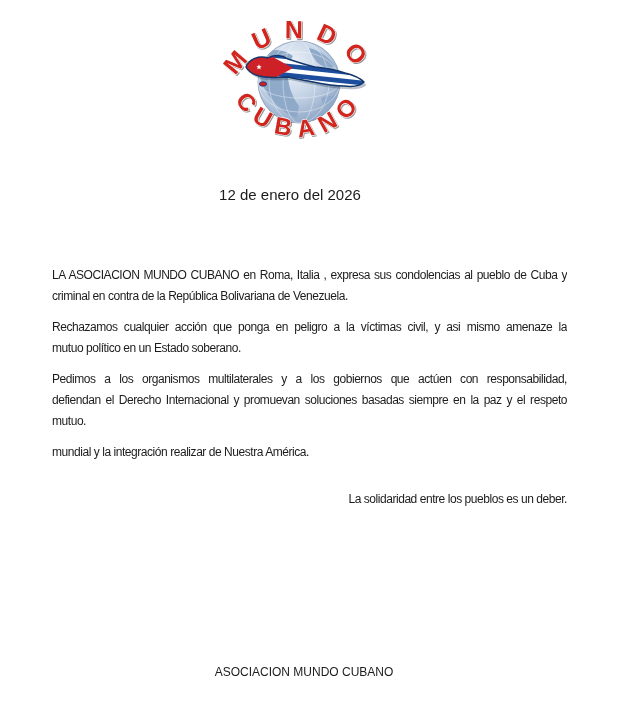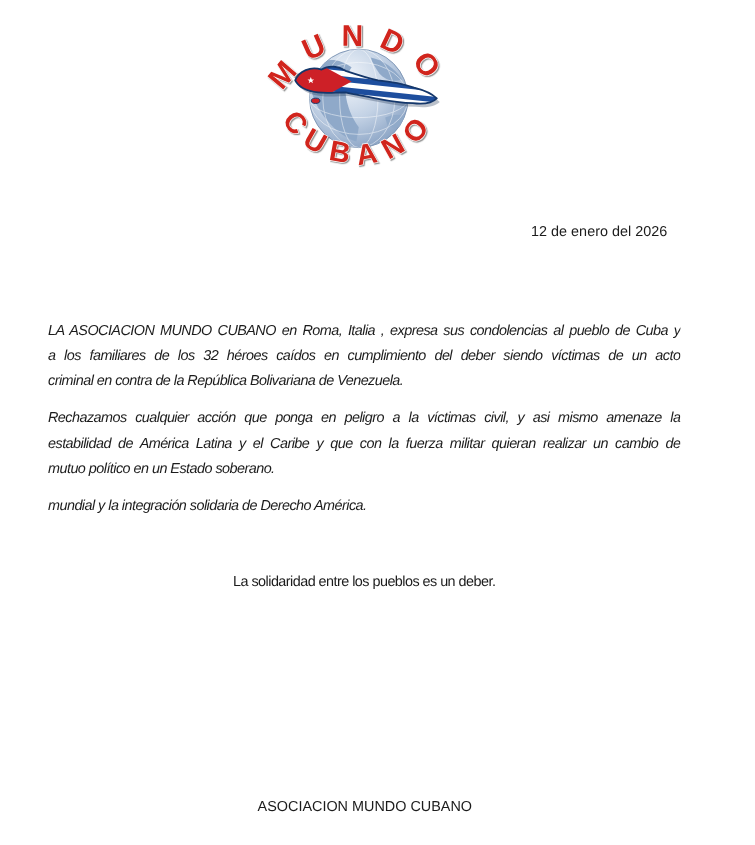--- a/index.html
+++ b/index.html
@@ -9,40 +9,40 @@
     background:#ffffff;
     font-family:"Liberation Sans",sans-serif;
     color:#1c1c1c;
     overflow:hidden;
   }
   .logo{
     position:absolute;left:209px;top:10px;width:180px;height:134px;
   }
   .date-line{
     position:absolute;top:186px;left:24px;right:73px;
-    text-align:right;font-size:12px;
+    text-align:center;font-size:15px;
   }
   .letter-body{
     position:absolute;top:265px;left:40px;right:62px;
     font-size:12px;letter-spacing:-0.45px;line-height:21px;
   }
-  .par{margin:0 0 10px 0;font-style:italic;}
+  .par{margin:0 0 10px 12px;}
   .line{
     text-align:justify;
     text-align-last:justify;
     white-space:nowrap;
     overflow:hidden;
   }
   .line.last{
     text-align:center;
     text-align-last:left;
   }
   .closing-line{
-    margin-top:42px;
-    text-align:center;
+    margin-top:26px;
+    text-align:right;
   }
   .signature-line{
     position:absolute;top:665px;left:40px;right:61px;
     text-align:center;font-size:12px;
   }
   .arc-text{
     font-family:"Liberation Sans",sans-serif;
     font-weight:bold;
     filter:drop-shadow(1px 1.5px 0.6px rgba(70,70,70,0.55));
   }
@@ -108,31 +108,32 @@
       <textPath href="#arcBot" startOffset="50%" text-anchor="middle">CUBANO</textPath>
     </text>
   </svg>
 
   <div class="date-line">12 de enero del 2026</div>
 
   <div class="letter-body">
     <div>
         <div class="par">
           <div class="line">LA ASOCIACION MUNDO CUBANO en Roma, Italia , expresa sus condolencias al pueblo de Cuba y</div>
-          <div class="line">a los familiares de los 32 héroes caídos en cumplimiento del deber siendo víctimas de un acto</div>
           <div class="line last">criminal en contra de la República Bolivariana de Venezuela.</div>
         </div>
         <div class="par">
           <div class="line">Rechazamos cualquier acción que ponga en peligro a la víctimas civil, y asi mismo amenaze la</div>
-          <div class="line">estabilidad de América Latina y el Caribe y que con la fuerza militar quieran realizar un cambio de</div>
           <div class="line last">mutuo político en un Estado soberano.</div>
         </div>
         <div class="par">
+          <div class="line">Pedimos a los organismos multilaterales y a los gobiernos que actúen con responsabilidad,</div>
+          <div class="line">defiendan el Derecho Internacional y promuevan soluciones basadas siempre en la paz y el respeto</div>
+          <div class="line last">mutuo.</div>
         </div>
         <div class="par">
-          <div class="line last">mundial y la integración solidaria de Derecho América.</div>
+          <div class="line last">mundial y la integración realizar de Nuestra América.</div>
         </div>
       </div>
     <div class="closing-line">La solidaridad entre los pueblos es un deber.</div>
   </div>
 
   <div class="signature-line">ASOCIACION MUNDO CUBANO</div>
 </div>
 
 </body></html>

